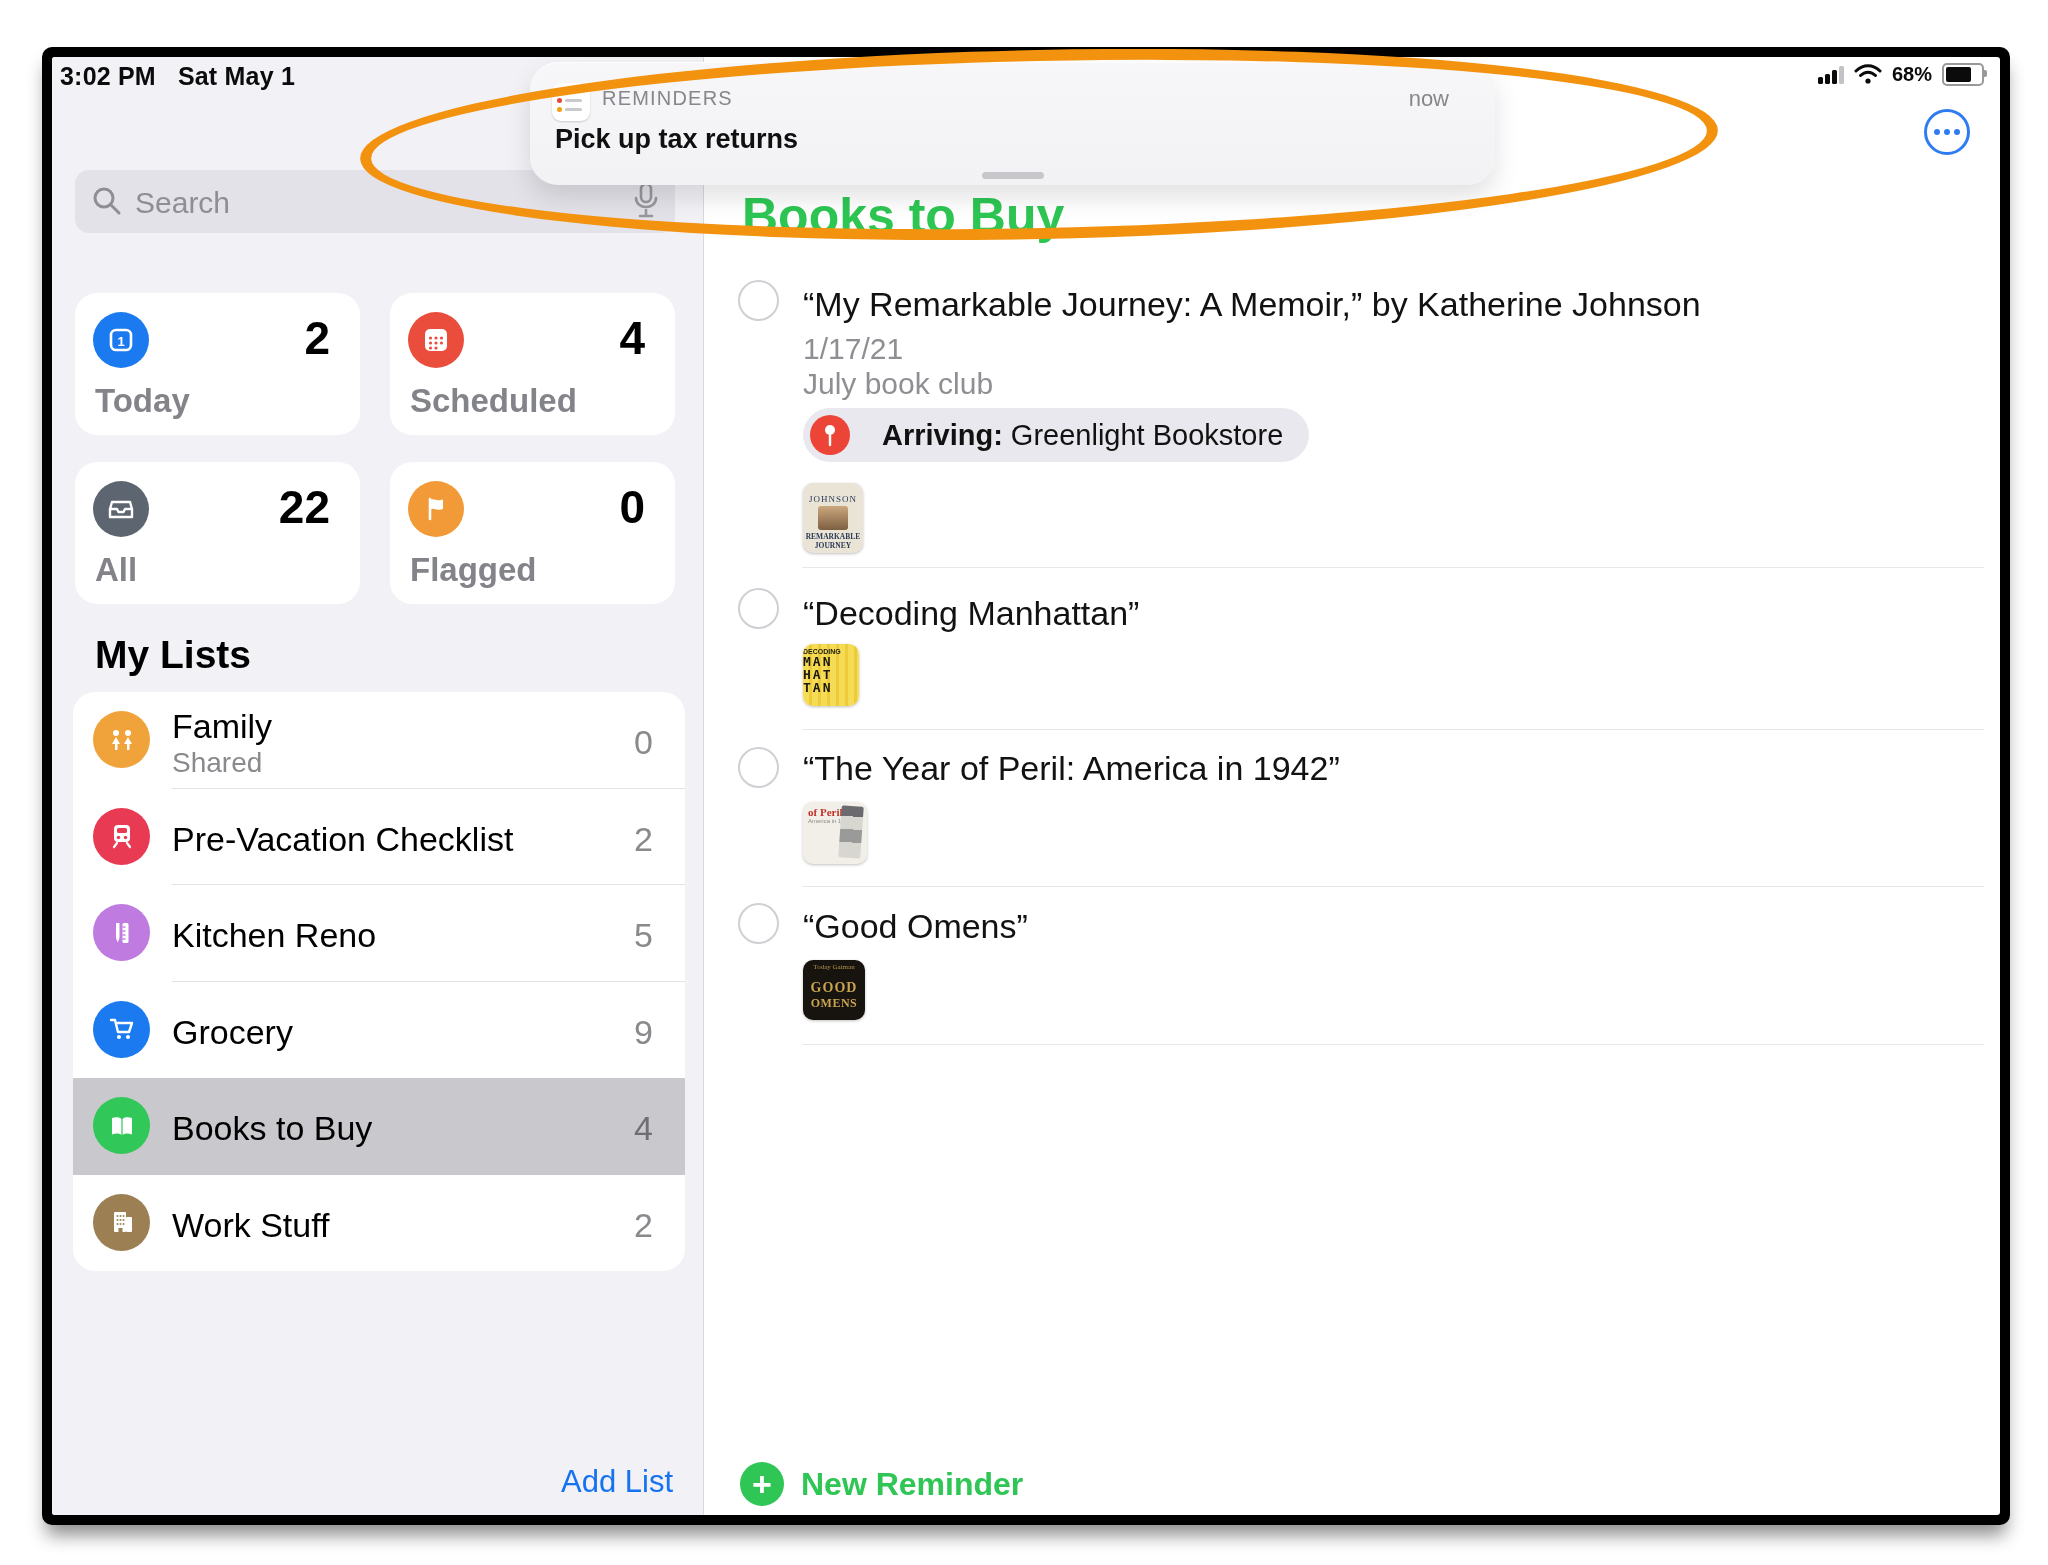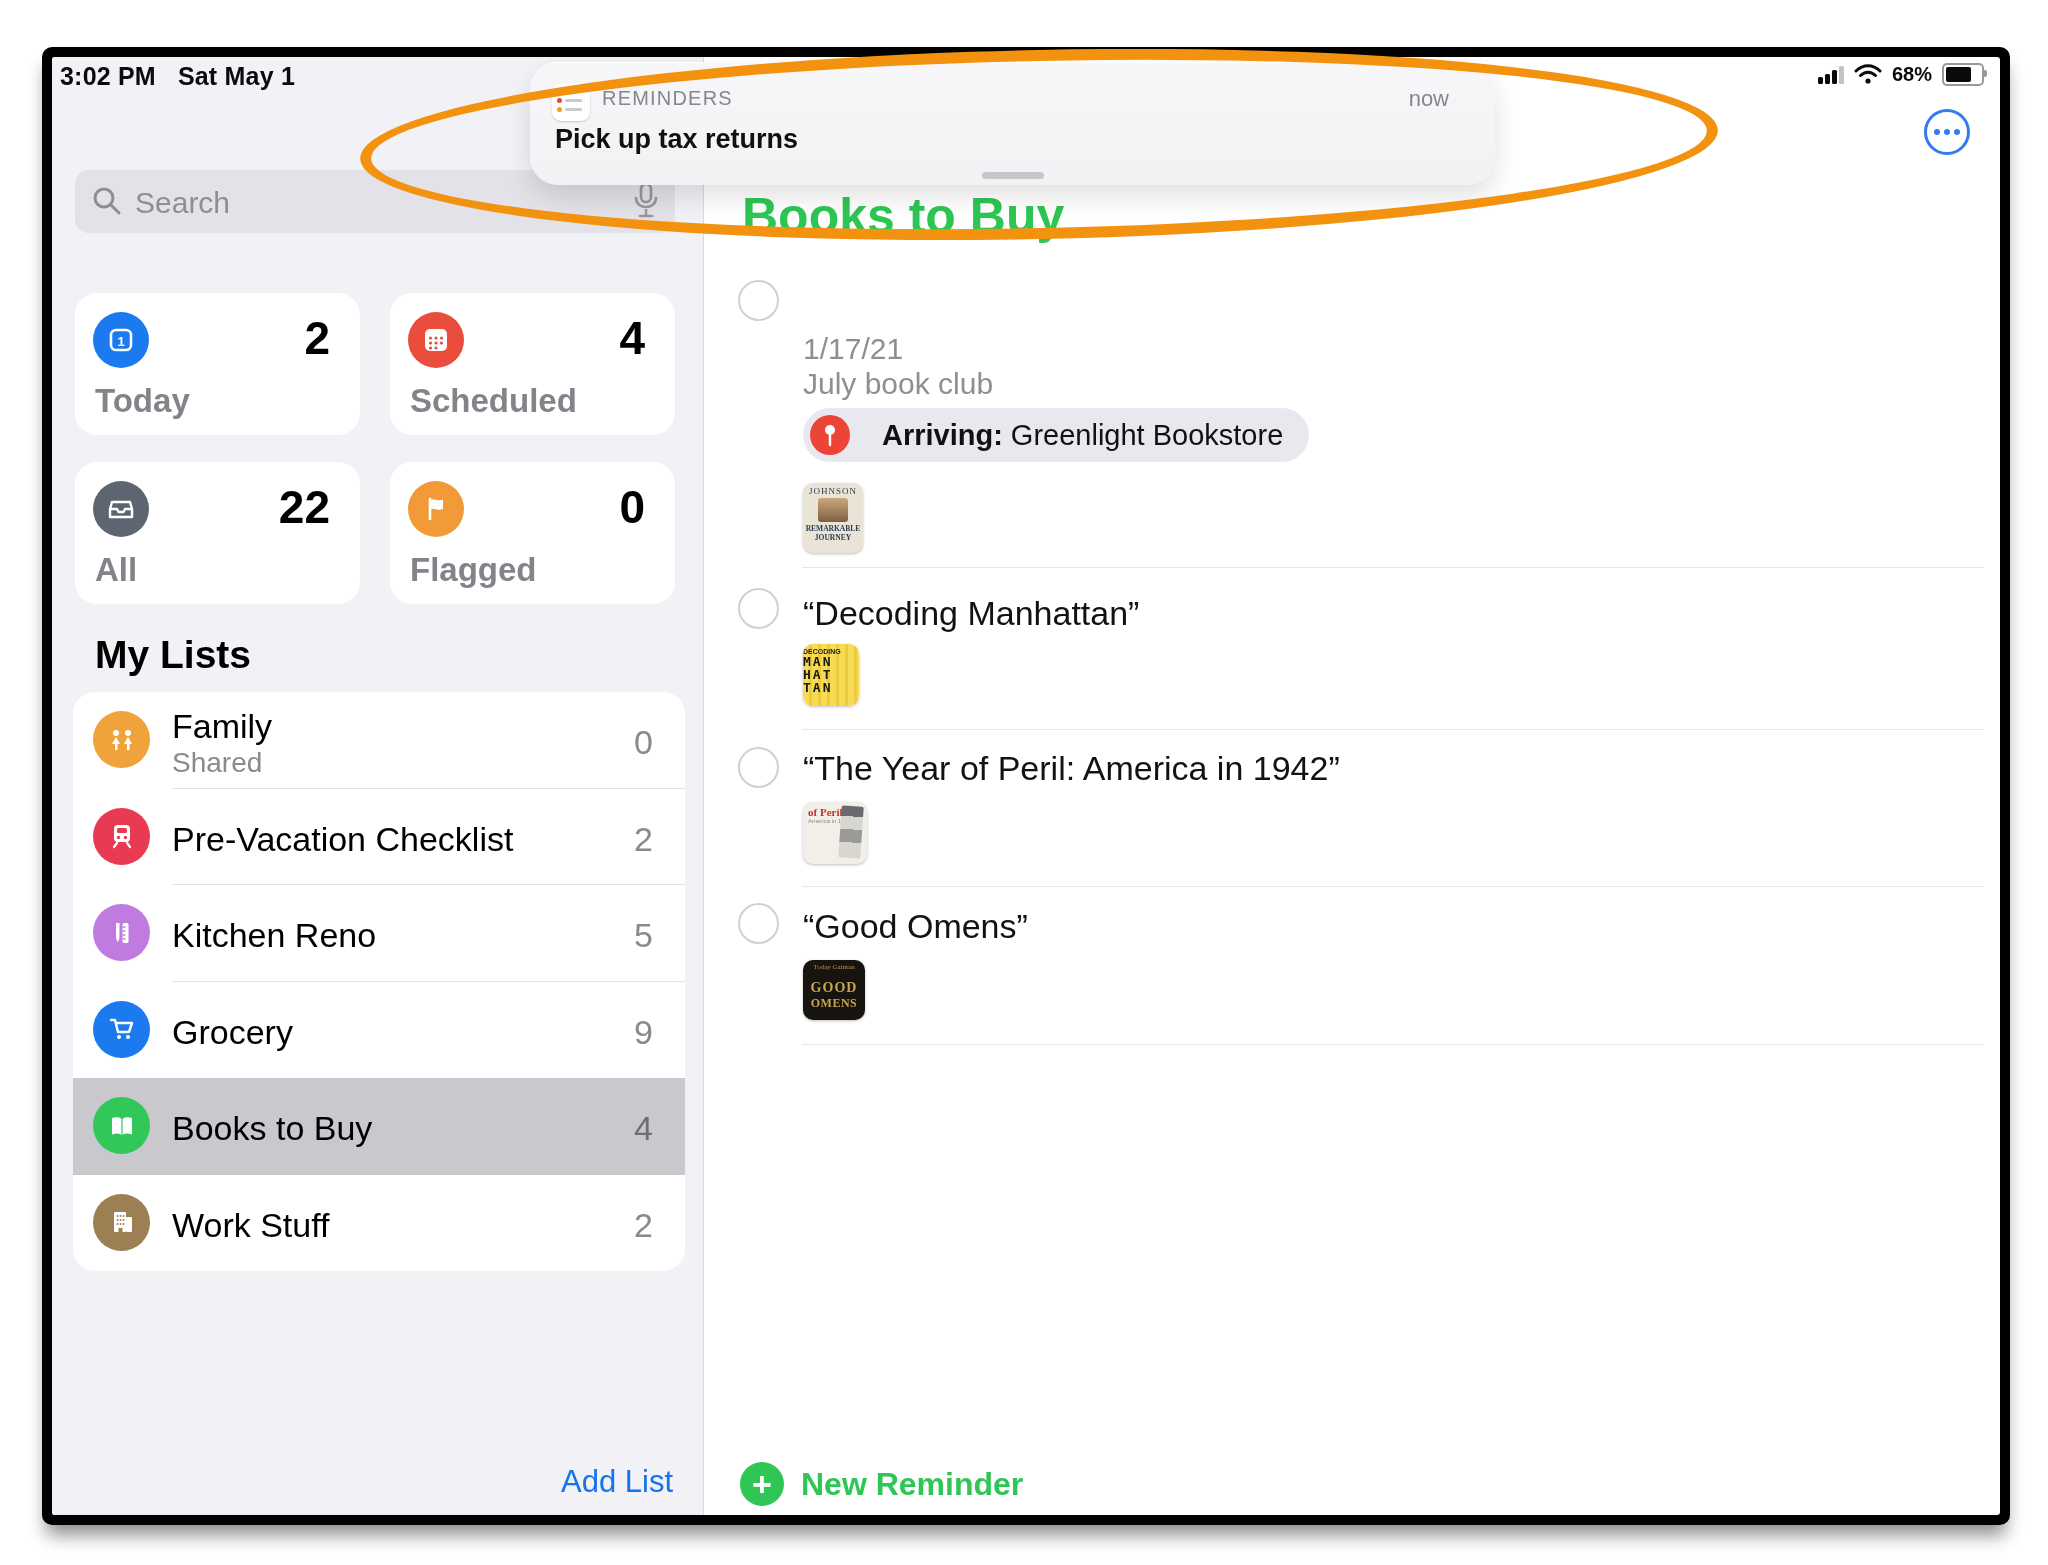--- a/index.html
+++ b/index.html
@@ -93,21 +93,21 @@
 
   .pill{position:absolute;left:65px;top:128px;height:54px;border-radius:27px;background:#e9e8ee;
         display:inline-flex;align-items:center;padding:0 26px 0 7px;gap:32px}
   .pill .pin{width:40px;height:40px;border-radius:50%;background:#ec4437;display:flex;align-items:center;justify-content:center}
   .pill .ptxt{font-size:29px;color:#111;white-space:nowrap}
   .pill .ptxt b{font-weight:700;margin-right:8px}
 
   .cover{position:absolute;left:65px;border-radius:10px;overflow:hidden;box-shadow:0 1px 3px rgba(0,0,0,.25);box-sizing:border-box}
   .cover1{top:203px;width:60px;height:70px;background:#e9e4d6;color:#2b3a55;text-align:center;
           font-family:"Liberation Serif","DejaVu Serif",serif}
-  .cover1 .l0{font-size:9px;letter-spacing:1px;padding-top:3px}
+  .cover1 .l0{font-size:9px;letter-spacing:1px;padding-top:11px}
   .cover1 .portrait{width:30px;height:24px;margin:2px auto;background:linear-gradient(#cba87e,#7d5f42);border-radius:3px}
   .cover1 .l1{font-size:7.5px;font-weight:700}
   .cover1 .l2{font-size:7.5px;font-weight:700}
   .cover2{top:56px;width:56px;height:62px;color:#1c1a10;text-align:left;font-weight:700;
           background:repeating-linear-gradient(90deg,#f6dc55 0 6px,#eecb3a 6px 9px)}
   .cover2 .l0{font-size:7px;padding-top:4px}
   .cover2 .bl{font-size:13px;line-height:13px;letter-spacing:2px;font-family:"DejaVu Sans Mono",monospace}
   .cover3{top:55px;width:64px;height:62px;background:#f2efe8;position:absolute}
   .cover3 .l0{color:#c03229;font-weight:700;font-size:11px;padding:4px 0 0 5px;font-family:"Liberation Serif","DejaVu Serif",serif}
   .cover3 .l1{font-size:6px;color:#8a8a85;padding-left:5px}
@@ -339,20 +339,21 @@
     <div class="main-title">Books to Buy</div>
 
     <div class="more-btn">
         <i></i>
         <i></i>
         <i></i>
       </div>
 
     <div class="rrow rr1">
       <div class="chk" style="top:0"></div>
+      <div class="rtitle" style="top:5px">“My Remarkable Journey: A Memoir,” by Katherine Johnson</div>
       <div class="rdate" style="top:52px">1/17/21</div>
       <div class="rnote" style="top:87px">July book club</div>
       <div class="pill">
         <span class="pin">
           <svg width="18" height="26" viewBox="0 0 18 26">
               <circle cx="9" cy="8" r="5" fill="#fff"></circle>
               <line x1="9" y1="13" x2="9" y2="23" stroke="#fff" stroke-width="2.4" stroke-linecap="round"></line>
             </svg>
         </span>
         <span class="ptxt"><b>Arriving:</b><span>Greenlight Bookstore</span></span>

